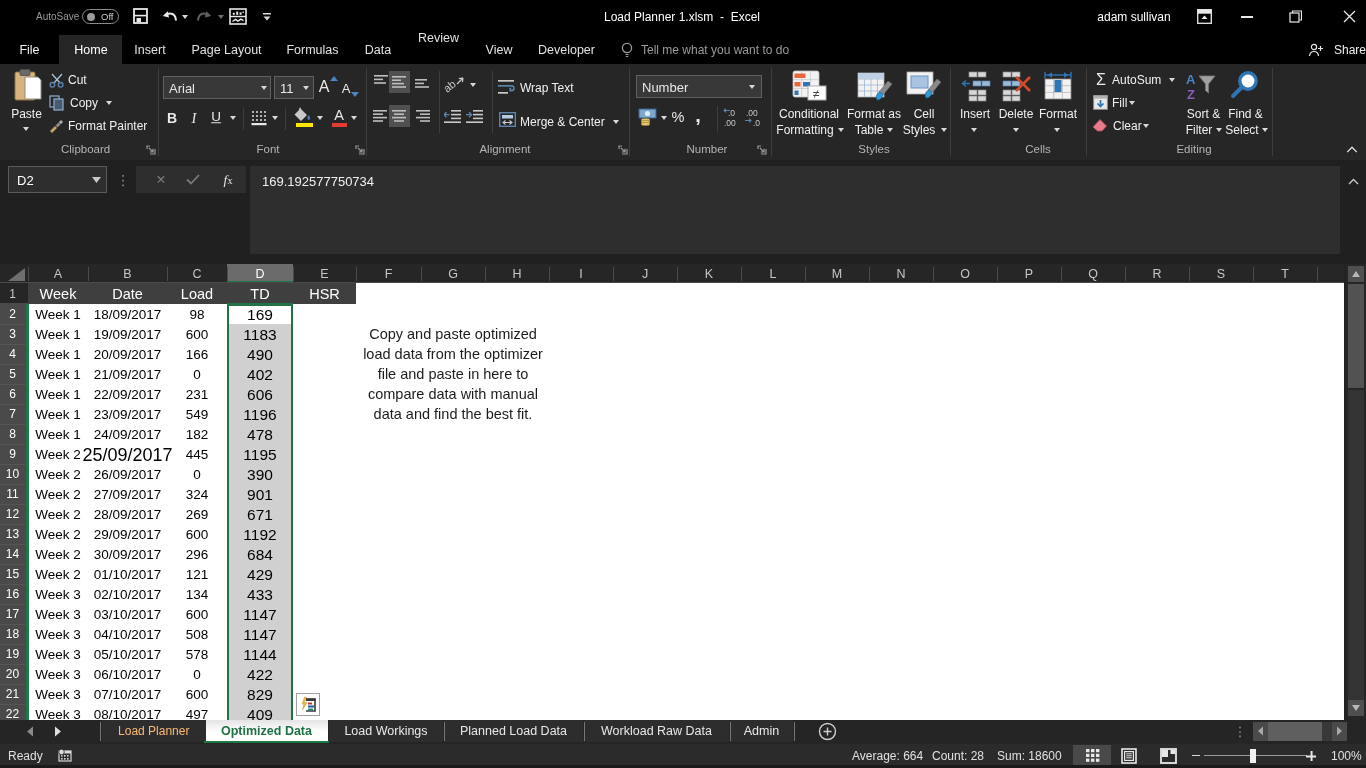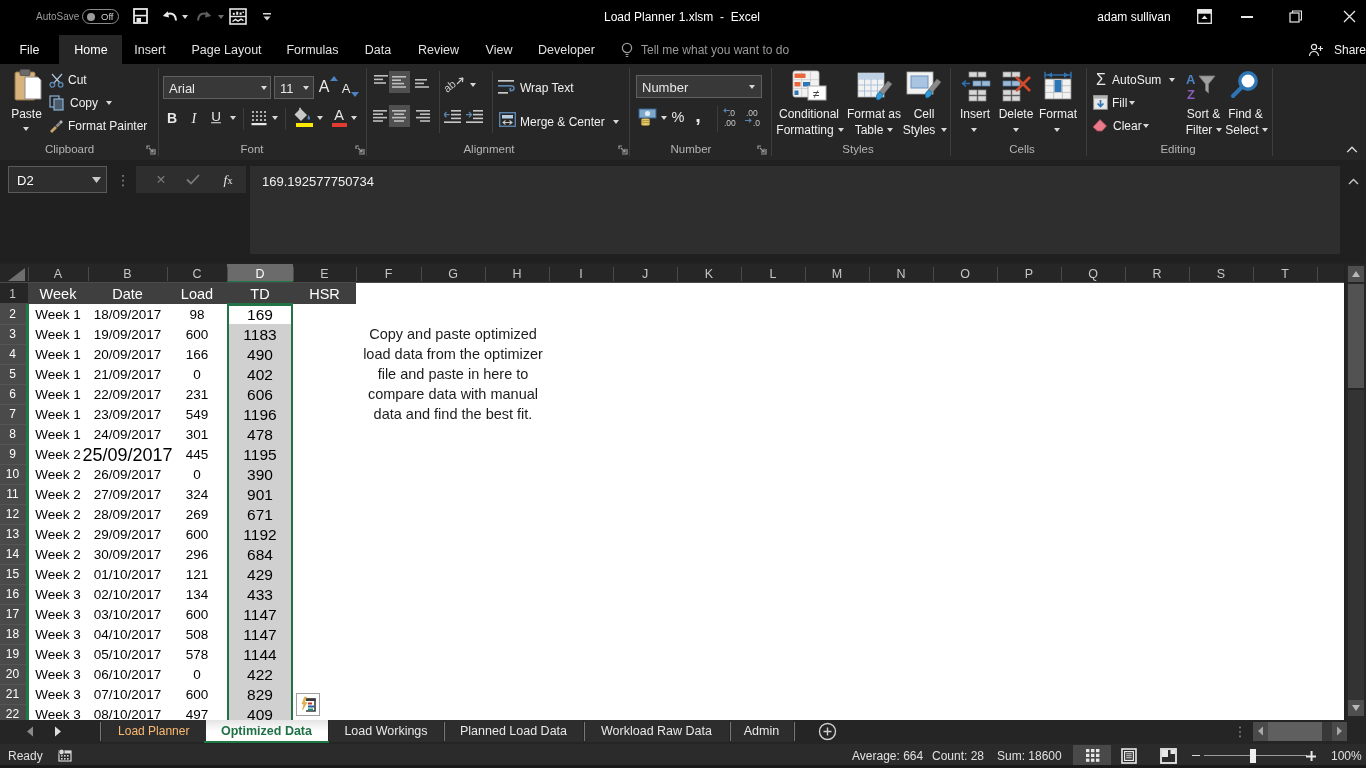--- a/index.html
+++ b/index.html
@@ -2,21 +2,21 @@
 <html><head><meta charset="utf-8"><style>
 *{margin:0;padding:0;box-sizing:border-box;}
 html,body{width:1366px;height:768px;overflow:hidden;background:#222;}
 body{font-family:"Liberation Sans",sans-serif;position:relative;}
 div{position:absolute;}
 .t{white-space:nowrap;line-height:1;}
 svg{position:absolute;display:block;}
 .dd{width:0;height:0;border-left:3.5px solid transparent;border-right:3.5px solid transparent;border-top:4px solid #d8d8d8;}
 .sep{width:1px;background:#3d3d3d;}
 .combo{background:#383838;border:1px solid #606060;}
-.grp{color:#b4b4b4;font-size:11.5px;}
+.grp{color:#b4b4b4;font-size:11.5px;margin-left:16px;}
 
 </style></head><body>
 <div style="left:0;top:0;width:1366px;height:33px;background:#000;"></div>
 <div class="t" style="left:36px;top:17px;font-size:10px;color:#999;transform:translateY(-50%);">AutoSave</div>
 <div style="left:82px;top:9px;width:37px;height:15px;border:1px solid #8b8b8b;border-radius:8px;"></div>
 <div style="left:87px;top:12.5px;width:8px;height:8px;border-radius:50%;background:#9b9b9b;"></div>
 <div class="t" style="left:101px;top:17px;font-size:9.5px;color:#cfcfcf;transform:translateY(-50%);">Off</div>
 <svg style="left:133px;top:8px" width="15" height="16" viewBox="0 0 15 16">
     <rect x="1" y="1" width="13" height="14" fill="none" stroke="#e8e8e8" stroke-width="1.8"></rect>
     <rect x="1" y="6.8" width="13" height="1.6" fill="#e8e8e8"></rect>
@@ -61,21 +61,21 @@
     <path d="M1 1 L12 12 M12 1 L1 12" stroke="#e8e8e8" stroke-width="1.3"></path>
   </svg>
 <div style="left:0;top:33px;width:1366px;height:31px;background:#000;"></div>
 <div style="left:59px;top:35px;width:63px;height:29px;background:#262626;"></div>
 <div class="t" style="left:29.5px;top:50px;font-size:12.5px;color:#f0f0f0;transform:translate(-50%,-50%);white-space:nowrap;">File</div>
 <div class="t" style="left:91px;top:50px;font-size:12.5px;color:#fff;transform:translate(-50%,-50%);white-space:nowrap;">Home</div>
 <div class="t" style="left:150px;top:50px;font-size:12.5px;color:#e2e2e2;transform:translate(-50%,-50%);white-space:nowrap;">Insert</div>
 <div class="t" style="left:226.5px;top:50px;font-size:12.5px;color:#e2e2e2;transform:translate(-50%,-50%);white-space:nowrap;">Page Layout</div>
 <div class="t" style="left:312.5px;top:50px;font-size:12.5px;color:#e2e2e2;transform:translate(-50%,-50%);white-space:nowrap;">Formulas</div>
 <div class="t" style="left:378px;top:50px;font-size:12.5px;color:#e2e2e2;transform:translate(-50%,-50%);white-space:nowrap;">Data</div>
-<div class="t" style="left:438.5px;top:50px;font-size:12.5px;color:#e2e2e2;transform:translate(-50%,-50%);white-space:nowrap;">Review</div>
+<div class="t" style="left:438.5px;top:38px;font-size:12.5px;color:#e2e2e2;transform:translate(-50%,-50%);white-space:nowrap;">Review</div>
 <div class="t" style="left:499px;top:50px;font-size:12.5px;color:#e2e2e2;transform:translate(-50%,-50%);white-space:nowrap;">View</div>
 <div class="t" style="left:566.5px;top:50px;font-size:12.5px;color:#e2e2e2;transform:translate(-50%,-50%);white-space:nowrap;">Developer</div>
 <svg style="left:620px;top:42px" width="14" height="16" viewBox="0 0 14 16">
     <circle cx="7" cy="6" r="4.6" fill="none" stroke="#9a9a9a" stroke-width="1.3"></circle>
     <path d="M5.5 12.5h3M5.8 14.5h2.4" stroke="#9a9a9a" stroke-width="1.2"></path>
   </svg>
 <div class="t" style="left:641px;top:50px;font-size:12px;color:#9a9a9a;transform:translateY(-50%);">Tell me what you want to do</div>
 <svg style="left:1308px;top:43px" width="16" height="14" viewBox="0 0 16 14">
     <circle cx="6" cy="4" r="2.6" fill="none" stroke="#e8e8e8" stroke-width="1.2"></circle>
     <path d="M1.5 13 Q2 8.5 6 8.5 Q10 8.5 10.5 13" fill="none" stroke="#e8e8e8" stroke-width="1.2"></path>
@@ -548,21 +548,21 @@
 <div class="t" style="left:58px;top:394.5px;font-size:13.5px;color:#000;transform:translate(-50%,-50%);white-space:nowrap;">Week 1</div>
 <div class="t" style="left:127.5px;top:394.5px;font-size:13.5px;color:#000;transform:translate(-50%,-50%);white-space:nowrap;">22/09/2017</div>
 <div class="t" style="left:197px;top:394.5px;font-size:13.5px;color:#000;transform:translate(-50%,-50%);white-space:nowrap;">231</div>
 <div class="t" style="left:260px;top:394.5px;font-size:15.5px;color:#000;transform:translate(-50%,-50%);white-space:nowrap;">606</div>
 <div class="t" style="left:58px;top:414.5px;font-size:13.5px;color:#000;transform:translate(-50%,-50%);white-space:nowrap;">Week 1</div>
 <div class="t" style="left:127.5px;top:414.5px;font-size:13.5px;color:#000;transform:translate(-50%,-50%);white-space:nowrap;">23/09/2017</div>
 <div class="t" style="left:197px;top:414.5px;font-size:13.5px;color:#000;transform:translate(-50%,-50%);white-space:nowrap;">549</div>
 <div class="t" style="left:260px;top:414.5px;font-size:15.5px;color:#000;transform:translate(-50%,-50%);white-space:nowrap;">1196</div>
 <div class="t" style="left:58px;top:434.5px;font-size:13.5px;color:#000;transform:translate(-50%,-50%);white-space:nowrap;">Week 1</div>
 <div class="t" style="left:127.5px;top:434.5px;font-size:13.5px;color:#000;transform:translate(-50%,-50%);white-space:nowrap;">24/09/2017</div>
-<div class="t" style="left:197px;top:434.5px;font-size:13.5px;color:#000;transform:translate(-50%,-50%);white-space:nowrap;">301</div>
+<div class="t" style="left:197px;top:434.5px;font-size:13.5px;color:#000;transform:translate(-50%,-50%);white-space:nowrap;">182</div>
 <div class="t" style="left:260px;top:434.5px;font-size:15.5px;color:#000;transform:translate(-50%,-50%);white-space:nowrap;">478</div>
 <div class="t" style="left:58px;top:454.5px;font-size:13.5px;color:#000;transform:translate(-50%,-50%);white-space:nowrap;">Week 2</div>
 <div class="t" style="left:127.5px;top:454.5px;font-size:18px;color:#000;transform:translate(-50%,-50%);white-space:nowrap;">25/09/2017</div>
 <div class="t" style="left:197px;top:454.5px;font-size:13.5px;color:#000;transform:translate(-50%,-50%);white-space:nowrap;">445</div>
 <div class="t" style="left:260px;top:454.5px;font-size:15.5px;color:#000;transform:translate(-50%,-50%);white-space:nowrap;">1195</div>
 <div class="t" style="left:58px;top:474.5px;font-size:13.5px;color:#000;transform:translate(-50%,-50%);white-space:nowrap;">Week 2</div>
 <div class="t" style="left:127.5px;top:474.5px;font-size:13.5px;color:#000;transform:translate(-50%,-50%);white-space:nowrap;">26/09/2017</div>
 <div class="t" style="left:197px;top:474.5px;font-size:13.5px;color:#000;transform:translate(-50%,-50%);white-space:nowrap;">0</div>
 <div class="t" style="left:260px;top:474.5px;font-size:15.5px;color:#000;transform:translate(-50%,-50%);white-space:nowrap;">390</div>
 <div class="t" style="left:58px;top:494.5px;font-size:13.5px;color:#000;transform:translate(-50%,-50%);white-space:nowrap;">Week 2</div>

